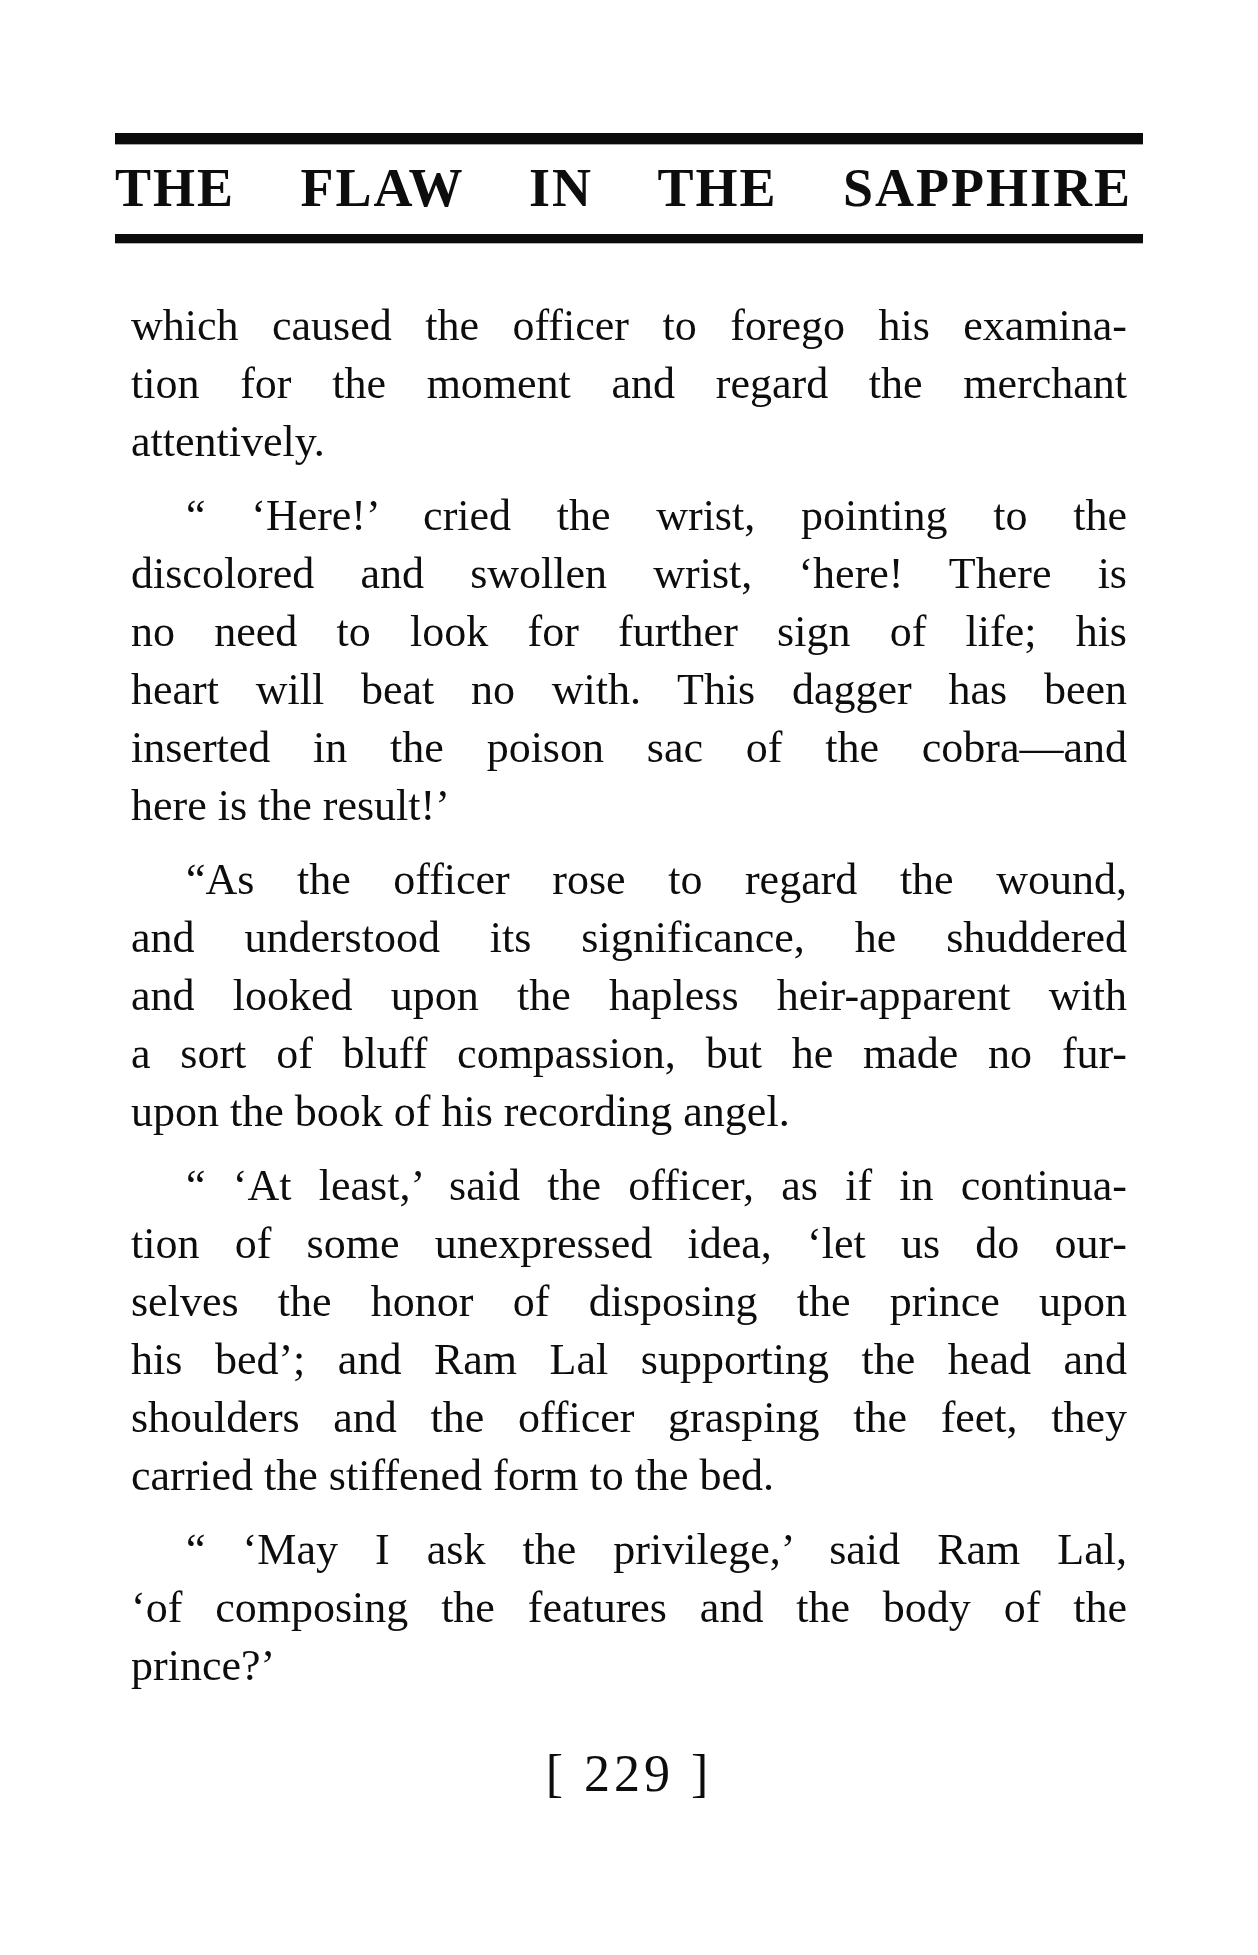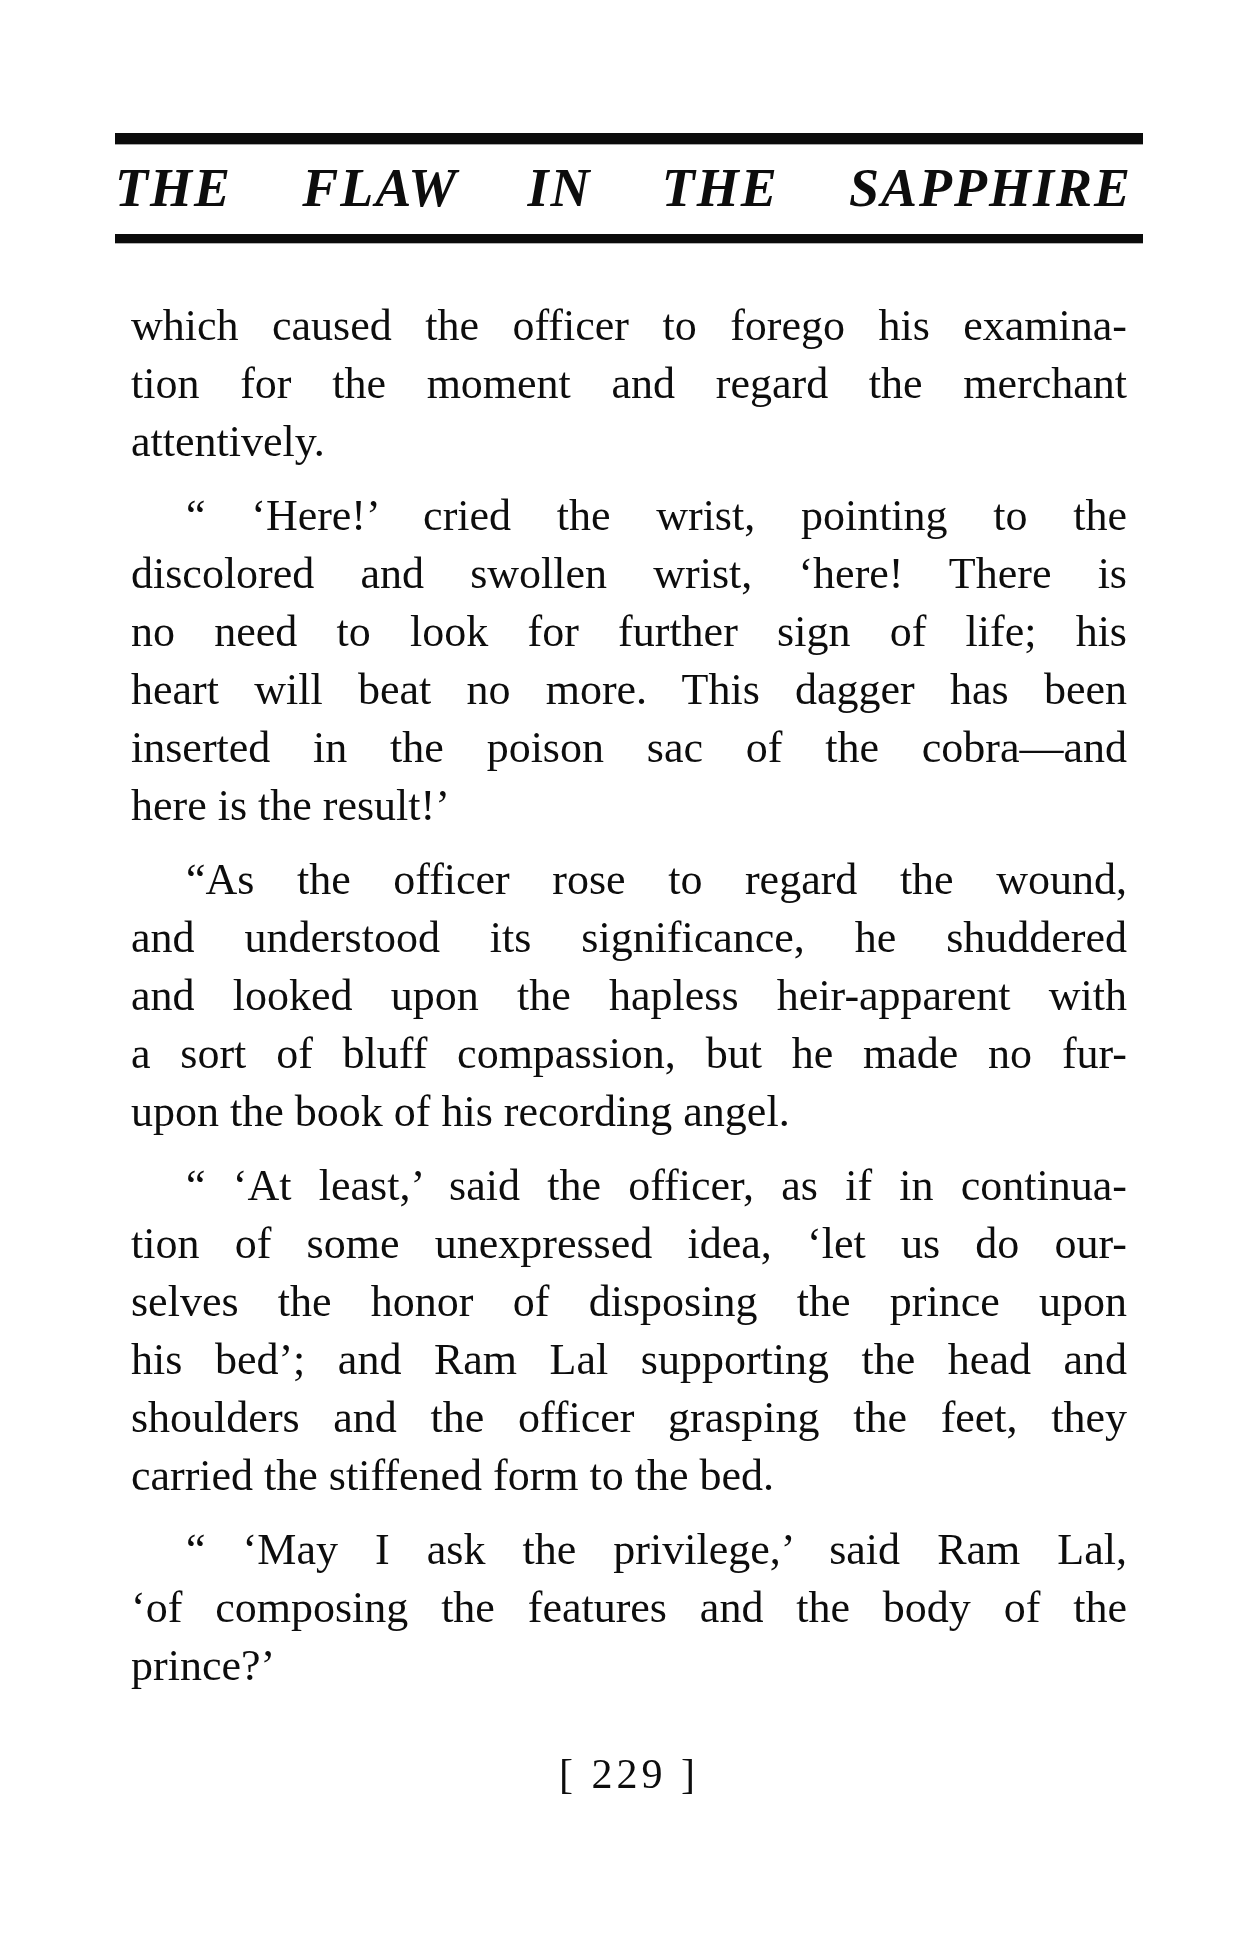--- a/index.html
+++ b/index.html
@@ -32,21 +32,20 @@
     margin-top: 133px;
     height: 11px;
     box-shadow: 0 1px 0 rgba(0,0,0,0.35);
   }
   .rule-bottom {
     height: 9px;
     box-shadow: 0 1px 0 rgba(0,0,0,0.3);
   }
   .running-title {
     font-family: "Liberation Serif", serif;
-    font-style: italic;
     font-weight: bold;
     font-size: 54px;
     line-height: 72px;
     margin: 8px 11px 10px 0;
     padding: 0;
     white-space: nowrap;
     text-align: justify;
     text-align-last: justify;
     letter-spacing: 2px;
   }
@@ -72,21 +71,21 @@
   .paragraph.indented .line.first-line {
     padding-left: 55px;
   }
   
   .page-footer {
     margin-top: 54px;
     text-align: center;
   }
   .page-number {
     display: inline-block;
-    font-size: 42px;
+    font-size: 52px;
     line-height: 50px;
     letter-spacing: 4px;
     color: var(--ink, #0d0d0d);
   }
 </style>
 </head>
 <body>
 
 <div class="page">
   <div class="content">
@@ -100,21 +99,21 @@
     <main class="body-text" id="paragraphs">
         <div class="paragraph">
           <div class="line first-line">which caused the officer to forego his examina-</div>
           <div class="line">tion for the moment and regard the merchant</div>
           <div class="line last-line">attentively.</div>
         </div>
         <div class="paragraph indented">
           <div class="line first-line">“ ‘Here!’ cried the wrist, pointing to the</div>
           <div class="line">discolored and swollen wrist, ‘here!  There is</div>
           <div class="line">no need to look for further sign of life; his</div>
-          <div class="line">heart will beat no more.  This dagger has been</div>
+          <div class="line">heart will beat no with.  This dagger has been</div>
           <div class="line">inserted in the poison sac of the cobra—and</div>
           <div class="line last-line">here is the result!’</div>
         </div>
         <div class="paragraph indented">
           <div class="line first-line">“As the officer rose to regard the wound,</div>
           <div class="line">and understood its significance, he shuddered</div>
           <div class="line">and looked upon the hapless heir-apparent with</div>
           <div class="line">a sort of bluff compassion, but he made no fur-</div>
           <div class="line last-line">upon the book of his recording angel.</div>
         </div>

